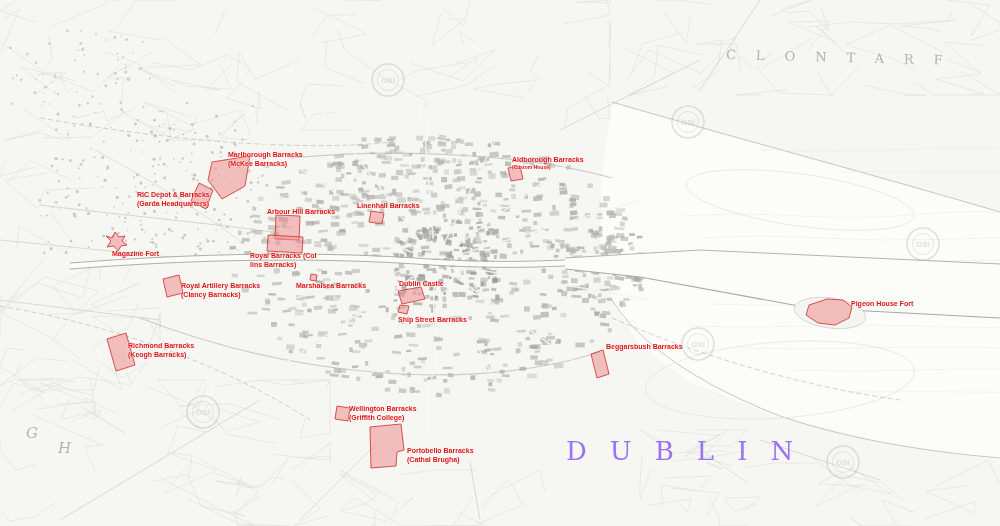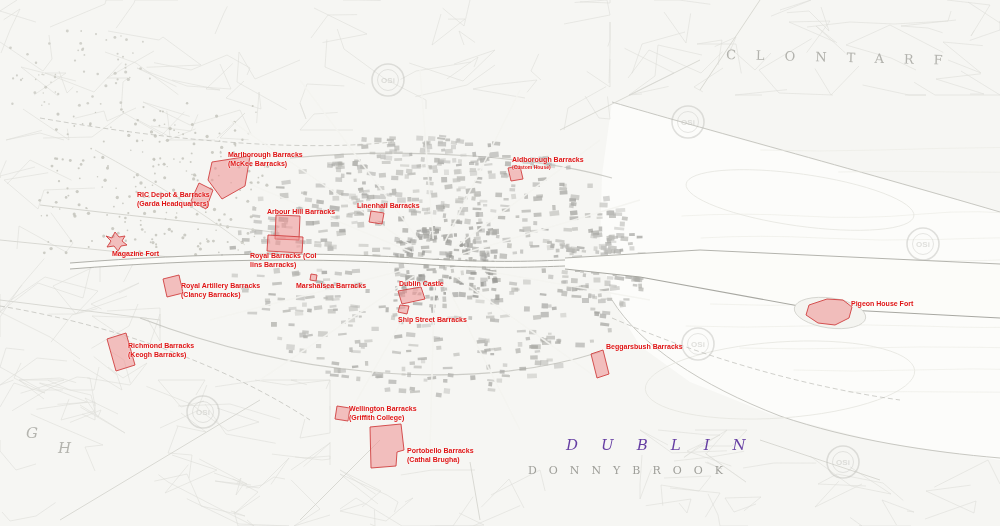--- a/index.html
+++ b/index.html
@@ -10,21 +10,21 @@
   }
   #basemap{position:absolute;left:0;top:0;width:1000px;height:526px;}
   .layer{position:absolute;left:0;top:0;width:1000px;height:526px;pointer-events:none;}
   
   .place{
     position:absolute;color:#9a9a94;opacity:.85;
     font-family:"DejaVu Serif","Liberation Serif",serif;
     white-space:nowrap;
   }
   .place-clontarf{left:726px;top:50px;font-size:13px;letter-spacing:20px;transform:rotate(1.5deg);color:#a7a7a1;}
-  .place-dublin{left:566px;top:436px;font-size:15px;letter-spacing:23px;color:#4c1d95;font-style:italic;}
+  .place-dublin{left:566px;top:436px;font-size:26px;letter-spacing:23px;color:#8b5cf6;}
   .place-donnybrook{left:528px;top:464px;font-size:11px;letter-spacing:12px;color:#8f8f89;}
   .place-letter{font-style:italic;font-size:15px;color:#a9a9a3;}
   .place-letter-g{left:26px;top:424px;}
   .place-letter-h{left:58px;top:439px;}
   
   .site-label{
     position:absolute;color:#de1414;font-weight:bold;
     font-size:7px;line-height:1.3;white-space:nowrap;
     text-shadow:0 0 2px rgba(255,255,255,.95),0 0 1px rgba(255,255,255,.95);
   }
@@ -1460,21 +1460,20 @@
         <polygon points="337,406 350,408 348,421 335,419" fill="#ef8f8f" fill-opacity="0.55" stroke="#d04040" stroke-opacity="0.9" stroke-width="1"></polygon>
         <polygon points="370,427 401,424 404,450 397,452 396,466 371,468" fill="#ef8f8f" fill-opacity="0.55" stroke="#d04040" stroke-opacity="0.9" stroke-width="1"></polygon>
         <polygon points="591,354 603,350 609,374 597,378" fill="#ef8f8f" fill-opacity="0.55" stroke="#d04040" stroke-opacity="0.9" stroke-width="1"></polygon>
         <polygon points="809,305 827,299 843,300 852,307 849,318 835,325 818,323 806,315" fill="#ef8f8f" fill-opacity="0.55" stroke="#d04040" stroke-opacity="0.9" stroke-width="1"></polygon>
       </g>
   </svg>
 
   <div class="layer" id="place-labels">
     <div class="place place-clontarf">CLONTARF</div>
     <div class="place place-dublin">DUBLIN</div>
-    <div class="place place-donnybrook">DONNYBROOK</div>
     <div class="place place-letter place-letter-g">G</div>
     <div class="place place-letter place-letter-h">H</div>
   </div>
 
   <div class="layer" id="site-labels">
       <div class="site-label" style="left: 228px; top: 150px;"><span>Marlborough Barracks</span><span class="l2">(McKee Barracks)</span></div>
       <div class="site-label" style="left: 137px; top: 190px;"><span>RIC Depot &amp; Barracks</span><span class="l2">(Garda Headquarters)</span></div>
       <div class="site-label" style="left: 112px; top: 249px;"><span>Magazine Fort</span></div>
       <div class="site-label" style="left: 267px; top: 207px;"><span>Arbour Hill Barracks</span></div>
       <div class="site-label" style="left: 250px; top: 251px;"><span>Royal Barracks (Col</span><span class="l2">lins Barracks)</span></div>

